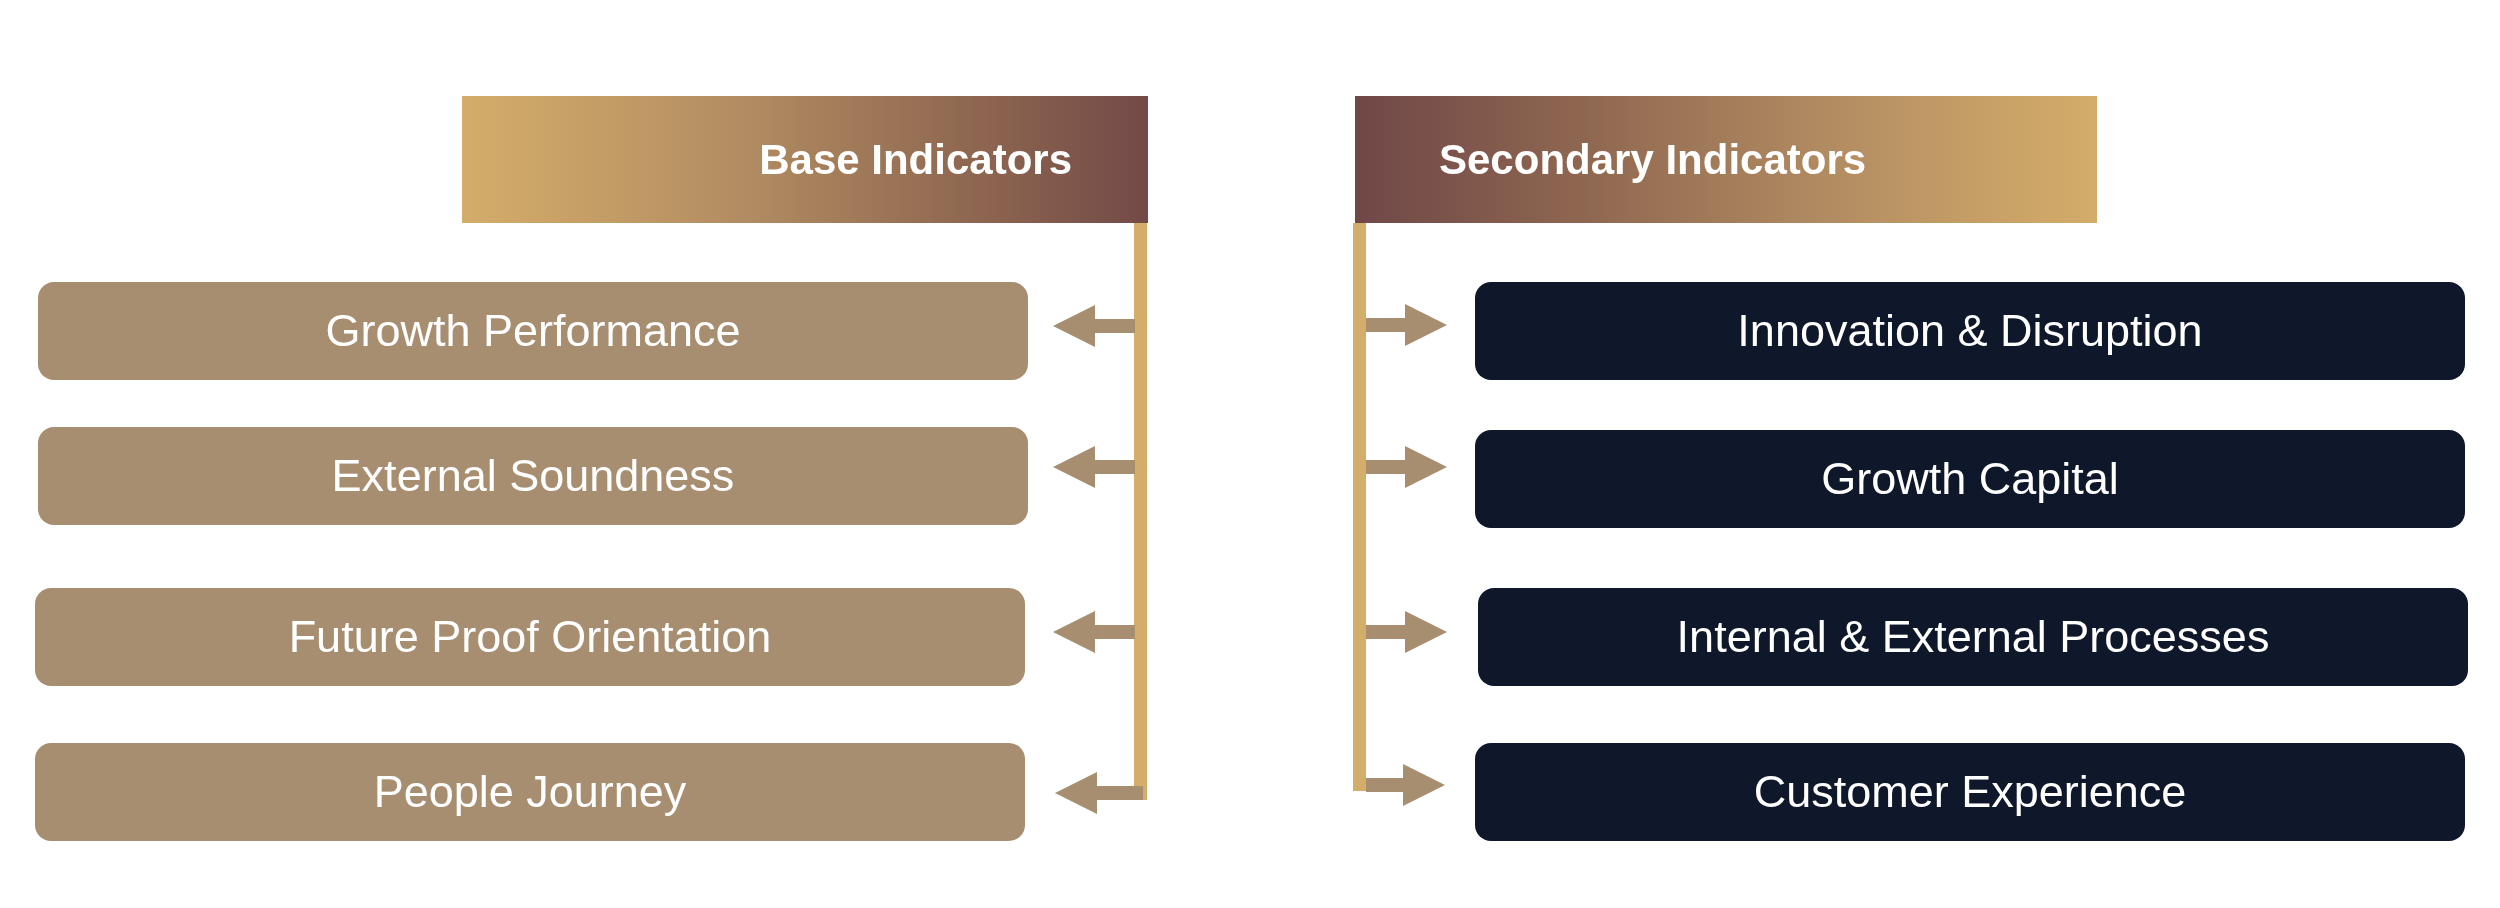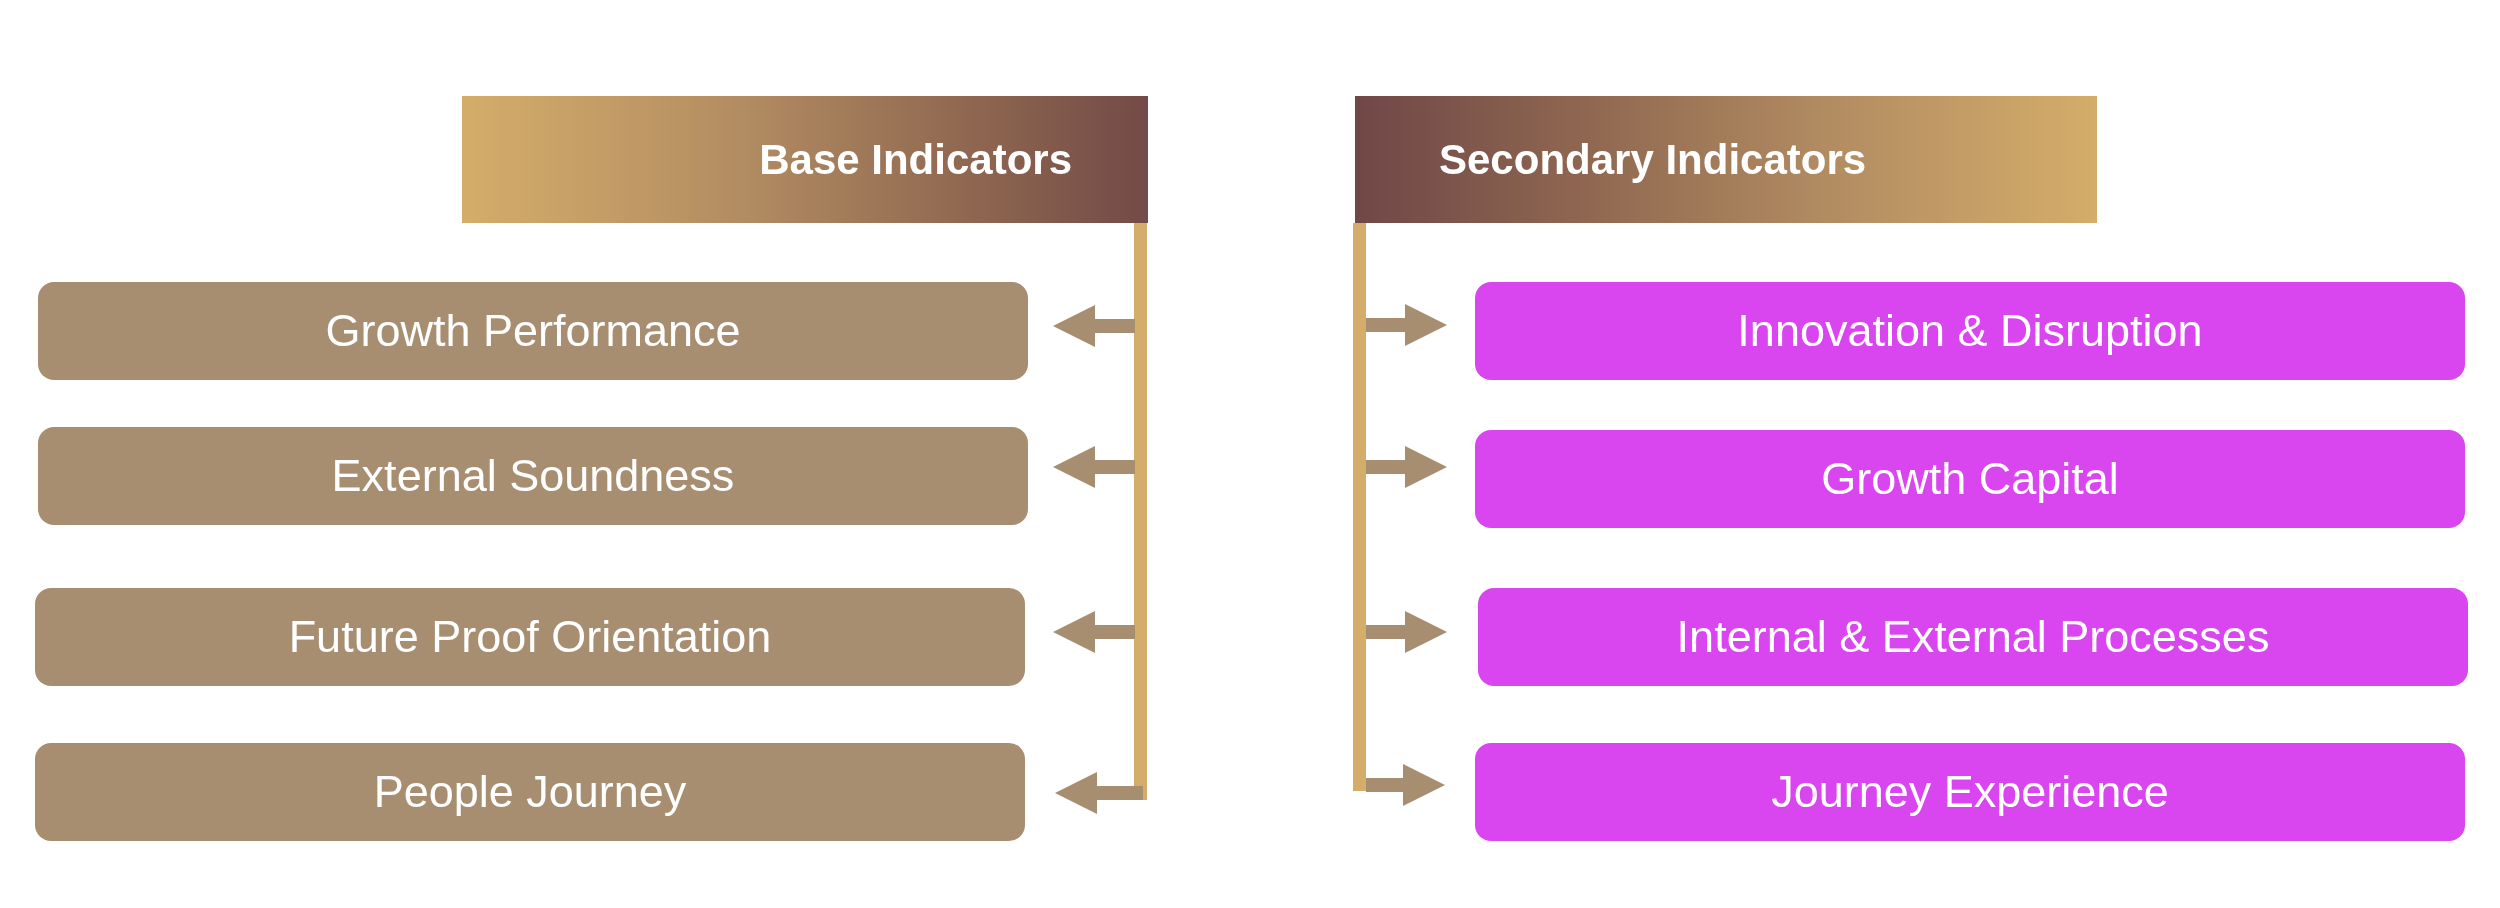--- a/index.html
+++ b/index.html
@@ -13,21 +13,21 @@
   #hdr-right { left: 1355px; top: 96px; width: 742px;
                background: linear-gradient(to right, #704747 0%, #8e6650 30%, #b38d62 65%, #d4ad6a 100%);
                justify-content: flex-start; padding-left: 84px; }
   .trunk { position: absolute; background: #d3ad69; width: 13px; }
   #trunk-left { left: 1134px; top: 223px; height: 577px; }
   #trunk-right { left: 1353px; top: 223px; height: 568px; }
   .box { position: absolute; height: 98px; border-radius: 16px; color: #ffffff;
          font-size: 45px; display: flex; align-items: center; justify-content: center;
          box-sizing: border-box; }
   .box.left { background: #a88e70; left: 38px; width: 990px; }
-  .box.right { background: #d946ef; left: 1475px; width: 990px; }
+  .box.right { background: #0f172a; left: 1475px; width: 990px; }
   svg.arrows { position: absolute; left: 0; top: 0; width: 2500px; height: 908px; pointer-events: none; }
 </style>
 </head>
 <body>
 
 <div class="header" id="hdr-left">
   <span>Base Indicators</span>
 </div>
 <div class="header" id="hdr-right">
   <span>Secondary Indicators</span>
@@ -52,21 +52,21 @@
 <div class="box right" style="top:282px">
   <span>Innovation &amp; Disruption</span>
 </div>
 <div class="box right" style="top:430px">
   <span>Growth Capital</span>
 </div>
 <div class="box right" style="top:588px; left:1478px">
   <span>Internal &amp; External Processes</span>
 </div>
 <div class="box right" style="top:743px">
-  <span>Journey Experience</span>
+  <span>Customer Experience</span>
 </div>
 
 <svg class="arrows">
 
   <g fill="#a88e70">
     <g>
       <rect x="1093" y="319" width="42" height="14"></rect>
       <polygon points="1053,326 1095,305 1095,347"></polygon>
     </g>
     <g>

